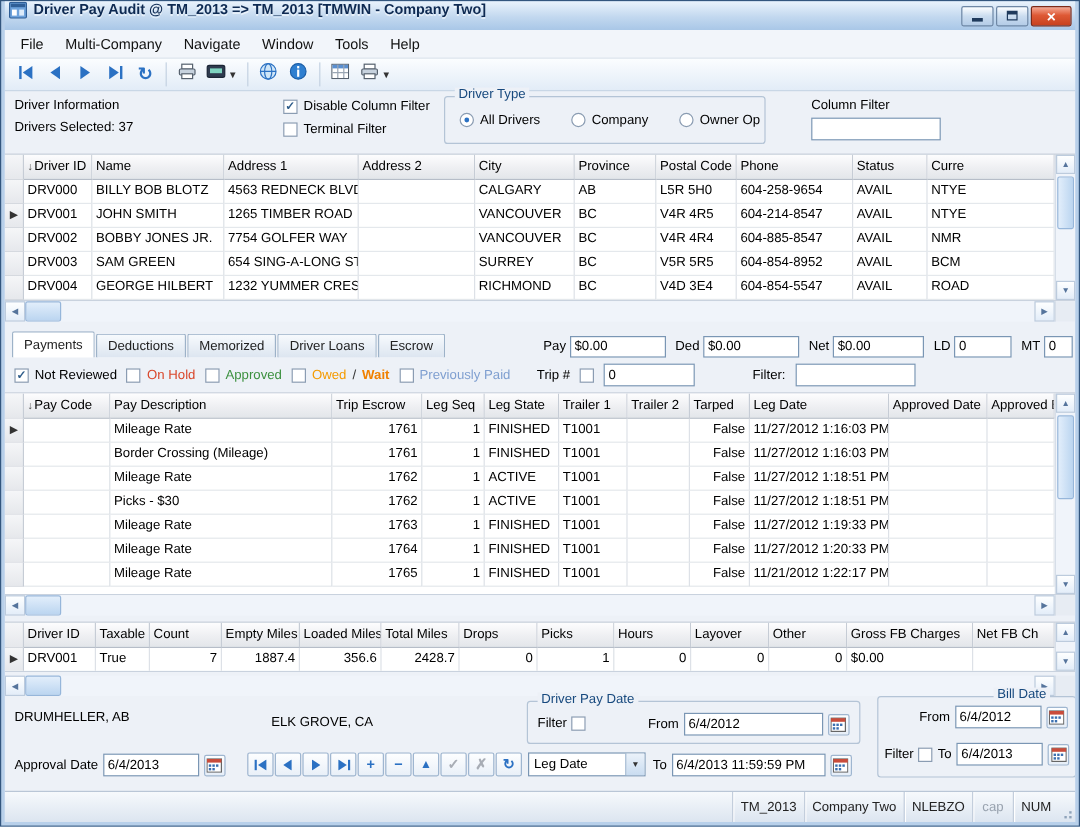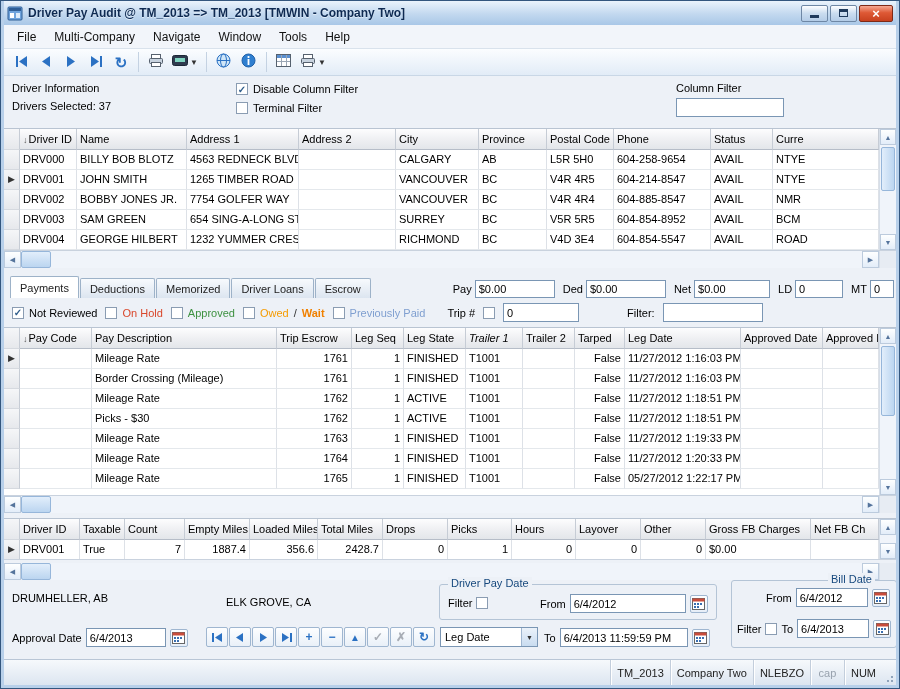--- a/index.html
+++ b/index.html
@@ -1,21 +1,21 @@
 <!DOCTYPE html>
 <html><head>
 <meta charset="utf-8">
 <style>
 *{box-sizing:border-box;margin:0;padding:0}
 html,body{width:900px;height:689px}
 body{font-family:"Liberation Sans",sans-serif;background:#fff;-webkit-font-smoothing:antialiased}
 .window{width:900px;height:689px;border:1px solid #33567E;background:#B8D0EA;padding:0 3px 3px;display:flex;flex-direction:column;overflow:hidden}
 
 
-.titlebar{height:24px;display:flex;align-items:center;gap:5px;padding:0 3px;background:linear-gradient(#EAF3FC,#C2D8EF 55%,#A9C7E7);font-size:12px;color:#0E2A52}
+.titlebar{height:24px;display:flex;gap:5px;padding:0 3px;background:linear-gradient(#EAF3FC,#C2D8EF 55%,#A9C7E7);font-size:12px;color:#0E2A52}
 .title-text{flex:1;white-space:nowrap;overflow:hidden;font-weight:bold;text-shadow:0 1px 0 rgba(255,255,255,.55)}
 .win-btns{display:flex;gap:2px;align-items:center}
 .wbtn{width:27px;height:17px;border:1px solid #6E87A5;border-radius:2px;background:linear-gradient(#FDFEFF,#CADCEF 50%,#B4CCE7);display:flex;align-items:center;justify-content:center;cursor:default}
 .wbtn.close{width:34px;background:linear-gradient(#F5A893,#DE5935 45%,#C8411F);border-color:#7E2917;color:#fff;font-size:13px;font-weight:bold;line-height:1}
 .glyph-min{width:9px;height:9px;border-bottom:3px solid #1F3A5C}
 .glyph-max{width:9px;height:8px;border:1px solid #1F3A5C;border-top-width:3px}
 
 
 .content{flex:1;background:#EDF1F7;display:flex;flex-direction:column;overflow:hidden}
 .menubar{height:24px;background:#F2F5FA;border-bottom:1px solid #D9E2EC;display:flex;align-items:center;padding:0 4px}
@@ -211,20 +211,37 @@
       <span class="pos" style="left:8px;top:6px">Driver Information</span>
       <span class="pos" style="left:8px;top:24px">Drivers Selected: 37</span>
       <span class="pos cbrow" style="left:232px;top:7px">
         <span class="cb checked"></span>
         <span>Disable Column Filter</span>
       </span>
       <span class="pos cbrow" style="left:232px;top:26px">
         <span class="cb"></span>
         <span>Terminal Filter</span>
       </span>
+      <div class="group" style="left:366px;top:4px;width:268px;height:40px">
+        <span class="legend">Driver Type</span>
+        <div style="position:absolute;left:12px;top:13px;display:flex;gap:26px">
+          <span class="radio-item">
+              <span class="radio sel"></span>
+              <span>All Drivers</span>
+            </span>
+          <span class="radio-item">
+              <span class="radio"></span>
+              <span>Company</span>
+            </span>
+          <span class="radio-item">
+              <span class="radio"></span>
+              <span>Owner Op</span>
+            </span>
+        </div>
+      </div>
       <span class="pos" style="left:672px;top:6px">Column Filter</span>
       <input class="txt pos" style="left: 672px; top: 22px; width: 108px;" value="">
     </div>
 
     <div class="grid-wrap" style="height:123px">
       <div class="grid">
           <div class="g-row g-headrow">
             <div class="g-cell g-h g-marker" style="width: 16px; flex: 0 0 auto;"></div>
             <div class="g-cell g-h" style="width: 57px; flex: 0 0 auto;"><span class="g-sort">↓</span><span>Driver ID</span></div>
             <div class="g-cell g-h" style="width: 110px; flex: 0 0 auto;"><span>Name</span></div>
@@ -371,21 +388,21 @@
 
     <div class="grid-wrap" style="height:169px">
       <div class="grid">
           <div class="g-row g-headrow">
             <div class="g-cell g-h g-marker" style="width: 16px; flex: 0 0 auto;"></div>
             <div class="g-cell g-h" style="width: 72px; flex: 0 0 auto;"><span class="g-sort">↓</span><span>Pay Code</span></div>
             <div class="g-cell g-h" style="width: 185px; flex: 0 0 auto;"><span>Pay Description</span></div>
             <div class="g-cell g-h" style="width: 75px; flex: 0 0 auto;"><span>Trip Escrow</span></div>
             <div class="g-cell g-h" style="width: 52px; flex: 0 0 auto;"><span>Leg Seq</span></div>
             <div class="g-cell g-h" style="width: 62px; flex: 0 0 auto;"><span>Leg State</span></div>
-            <div class="g-cell g-h" style="width: 57px; flex: 0 0 auto; font-style: italic;"><span>Trailer 1</span></div>
+            <div class="g-cell g-h" style="width: 57px; flex: 0 0 auto;"><span>Trailer 1</span></div>
             <div class="g-cell g-h" style="width: 52px; flex: 0 0 auto;"><span>Trailer 2</span></div>
             <div class="g-cell g-h" style="width: 50px; flex: 0 0 auto;"><span>Tarped</span></div>
             <div class="g-cell g-h" style="width: 116px; flex: 0 0 auto;"><span>Leg Date</span></div>
             <div class="g-cell g-h" style="width: 82px; flex: 0 0 auto;"><span>Approved Date</span></div>
             <div class="g-cell g-h" style="flex: 1 1 56px; min-width: 56px;"><span>Approved B</span></div>
           </div>
           <div class="g-row">
             <div class="g-cell g-marker" style="width: 16px; flex: 0 0 auto;">▶</div>
             <div class="g-cell" style="width: 72px; flex: 0 0 auto;"></div>
             <div class="g-cell" style="width: 185px; flex: 0 0 auto;">Mileage Rate</div>
@@ -472,21 +489,21 @@
           <div class="g-row">
             <div class="g-cell g-marker" style="width: 16px; flex: 0 0 auto;"></div>
             <div class="g-cell" style="width: 72px; flex: 0 0 auto;"></div>
             <div class="g-cell" style="width: 185px; flex: 0 0 auto;">Mileage Rate</div>
             <div class="g-cell" style="width: 75px; flex: 0 0 auto; text-align: right;">1765</div>
             <div class="g-cell" style="width: 52px; flex: 0 0 auto; text-align: right;">1</div>
             <div class="g-cell" style="width: 62px; flex: 0 0 auto;">FINISHED</div>
             <div class="g-cell" style="width: 57px; flex: 0 0 auto;">T1001</div>
             <div class="g-cell" style="width: 52px; flex: 0 0 auto;"></div>
             <div class="g-cell" style="width: 50px; flex: 0 0 auto; text-align: right;">False</div>
-            <div class="g-cell" style="width: 116px; flex: 0 0 auto;">05/27/2012 1:22:17 PM</div>
+            <div class="g-cell" style="width: 116px; flex: 0 0 auto;">11/21/2012 1:22:17 PM</div>
             <div class="g-cell" style="width: 82px; flex: 0 0 auto;"></div>
             <div class="g-cell" style="flex: 1 1 56px; min-width: 56px;"></div>
           </div>
         </div>
       <div class="vscroll">
         <span class="sbtn">▲</span>
         <span class="vtrack">
             <span class="vthumb" style="top:2px;height:70px"></span>
           </span>
         <span class="sbtn">▼</span>

